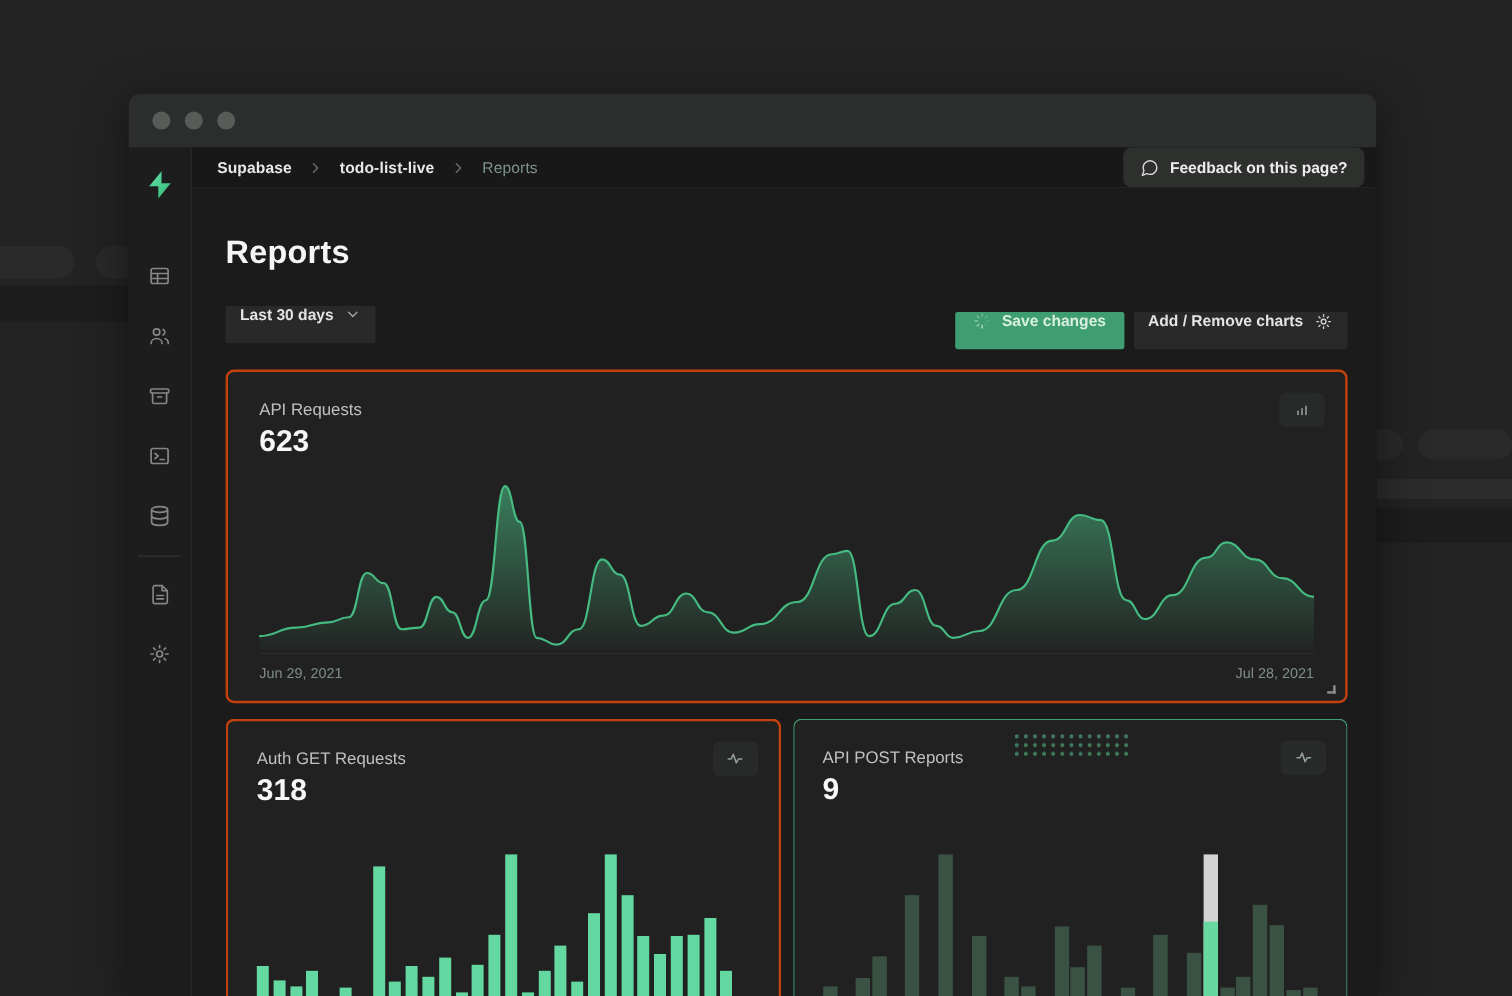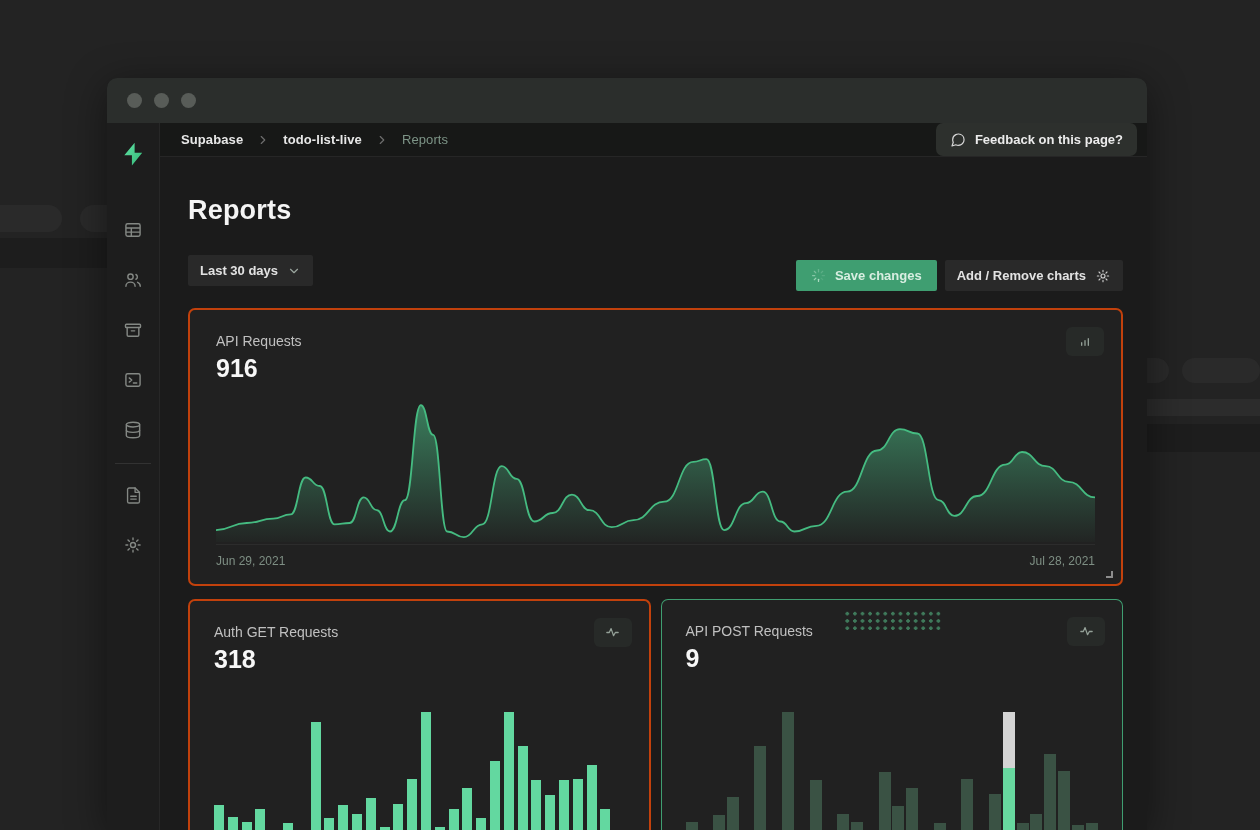--- a/index.html
+++ b/index.html
@@ -36,21 +36,21 @@
   .crumbs { display:flex; align-items:center; gap:13px; }
   .crumb { font-size:13px; color:#e8e8e8; font-weight:700; letter-spacing:.1px; cursor:pointer; }
   .crumb.current { color:#7d9487; font-weight:400; cursor:default; }
   .crumb-sep { color:#6d6d6d; display:flex; }
   .feedback-btn { margin-left:auto; height:33px; background:#2d302d; border:none; border-radius:7px; display:flex; align-items:center; gap:9px; padding:0 14px; color:#ececec; font-size:13px; font-weight:700; font-family:inherit; cursor:pointer; }
 
   
   .page { flex:1; background:#1b1b1b; padding:38px 24px 0 28px; position:relative; }
   .page-title { color:#f5f5f5; font-size:27px; font-weight:700; letter-spacing:.2px; }
   .controls-row { margin-top:24px; display:flex; align-items:center; }
-  .btn { height:31px; border:none; border-radius:2px; font-family:inherit; font-size:13px; display:flex; align-items:center; cursor:pointer; }
+  .btn { height:31px; border:none; border-radius:2px; font-family:inherit; font-size:13px; display:flex; align-items:flex-start; cursor:pointer; }
   .btn-dark { background:#292929; color:#e3e3e3; font-weight:700; padding:0 12px; gap:9px; }
   .btn-green { background:#3f9e71; color:#d8eee1; font-weight:700; padding:0 15px; gap:9px; }
   .right-controls { margin-left:auto; display:flex; gap:8px;margin-top:10px; }
 
   
   .card { background:#212121; border:2px solid #c2410c; border-radius:7px; position:relative; }
   .card-label { color:#c0c0c0; font-size:14px; }
   .card-value { color:#f7f7f7; font-size:25px; font-weight:700; margin-top:5px; }
   .mini-btn { position:absolute; top:17px; right:17px; width:38px; height:29px; background:#272a28; border:none; border-radius:6px; display:flex; align-items:center; justify-content:center; cursor:pointer; }
 
@@ -224,21 +224,21 @@
                 <svg width="16" height="16" viewBox="0 0 24 24" fill="none" stroke="#cfcfcf" stroke-width="1.7" stroke-linecap="round">
                   <circle cx="12" cy="12" r="3"></circle>
                   <path d="M12 3.5v2.2 M12 18.3v2.2 M3.5 12h2.2 M18.3 12h2.2 M6 6l1.6 1.6 M16.4 16.4 18 18 M6 18l1.6-1.6 M16.4 7.6 18 6"></path>
                 </svg>
               </button>
             </div>
           </div>
 
           <section class="card card-api">
             <div class="card-label">API Requests</div>
-            <div class="card-value">916</div>
+            <div class="card-value">623</div>
             <button class="mini-btn">
               <svg width="16" height="16" viewBox="0 0 24 24" fill="none" stroke="#93a097" stroke-width="2" stroke-linecap="round">
                 <line x1="7" y1="17" x2="7" y2="13"></line>
                   <line x1="12" y1="17" x2="12" y2="10"></line>
                   <line x1="17" y1="17" x2="17" y2="7"></line>
               </svg>
             </button>
             <svg class="area-chart" viewBox="0 0 887 150" preserveAspectRatio="none">
               <defs>
                 <linearGradient id="areaGrad" x1="0" y1="0" x2="0" y2="1">
@@ -296,21 +296,21 @@
                   <div class="bar" style="height: 59px; background: rgb(99, 216, 160);"></div>
                   <div class="bar" style="height: 60px; background: rgb(99, 216, 160);"></div>
                   <div class="bar" style="height: 74px; background: rgb(99, 216, 160);"></div>
                   <div class="bar" style="height: 30px; background: rgb(99, 216, 160);"></div>
                   <div class="bar" style="height: 0px; background: rgb(99, 216, 160);"></div>
                 </div>
             </section>
 
             <section class="card card-post">
               <div class="drag-dots"></div>
-              <div class="card-label">API POST Requests</div>
+              <div class="card-label">API POST Reports</div>
               <div class="card-value">9</div>
               <button class="mini-btn">
                 <svg width="17" height="17" viewBox="0 0 24 24" fill="none" stroke="#93a097" stroke-width="1.8" stroke-linecap="round" stroke-linejoin="round">
                   <polyline points="4 12 7.5 12 10 6.5 13.5 16.5 16 12 20 12"></polyline>
                 </svg>
               </button>
               <div class="bar-chart bar-chart-post" id="bars-post">
                   <div class="bar" style="height: 17px; background: rgb(58, 82, 68);"></div>
                   <div class="bar" style="height: 4px; background: rgb(58, 82, 68);"></div>
                   <div class="bar" style="height: 24px; background: rgb(58, 82, 68);"></div>

